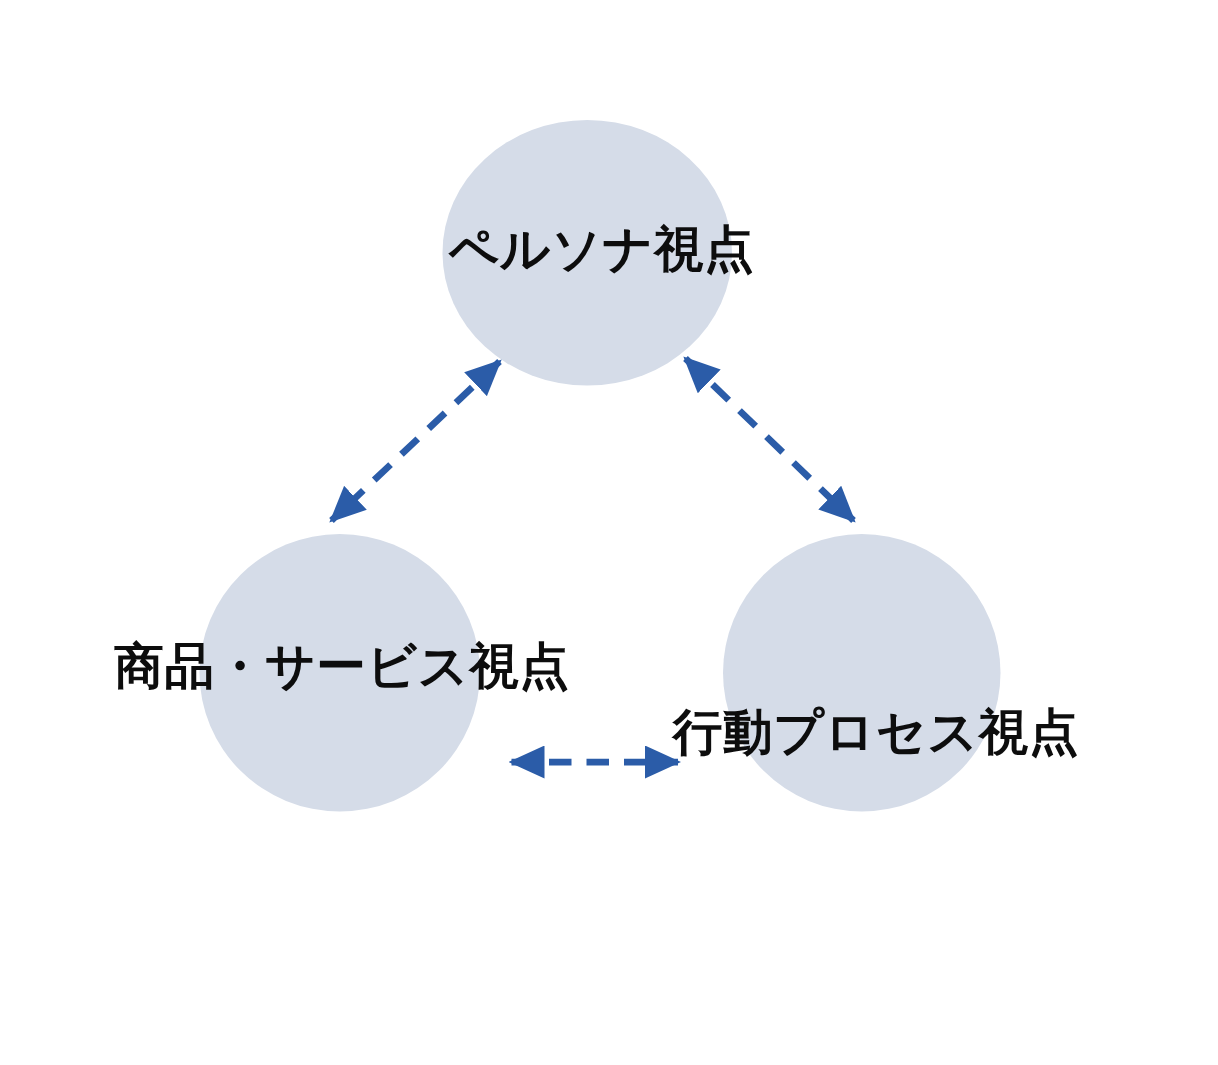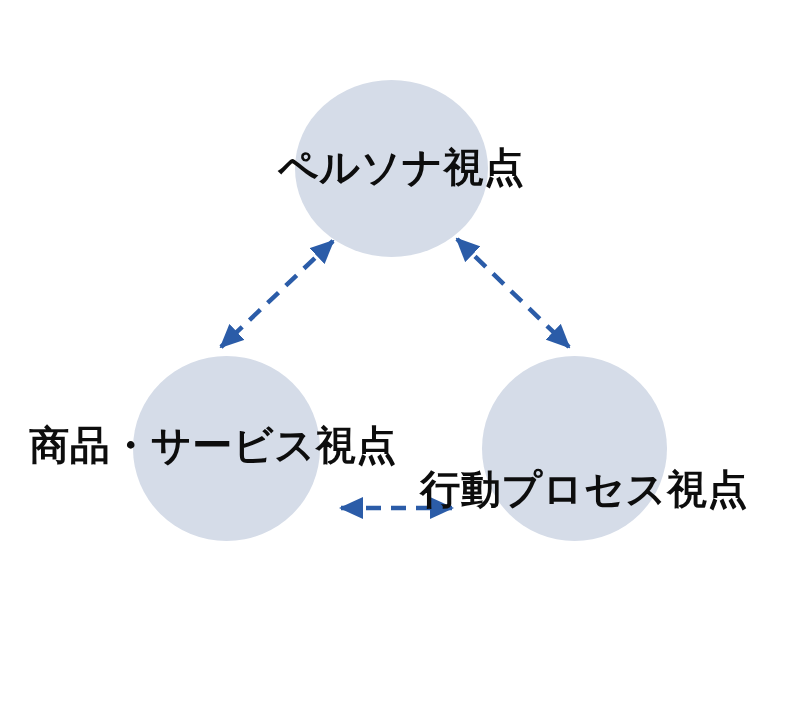--- a/index.html
+++ b/index.html
@@ -26,27 +26,27 @@
     background: var(--node-fill);
   }
   .node-persona        { left: 295px; top:  80px; width: 193px; height: 177px; }
   .node-product        { left: 133px; top: 356px; width: 187px; height: 185px; }
   .node-behavior       { left: 482px; top: 356px; width: 185px; height: 185px; }
   .node-label {
     position: absolute;
     transform: translate(-50%, -50%);
     white-space: nowrap;
     font-weight: bold;
-    font-size: 40px;
+    font-size: 33px;
     letter-spacing: 0.5px;
     color: var(--label);
     z-index: 2;
   }
   .label-persona  { left: 401px; top: 167px; }
-  .label-product  { left: 213px; top: 445px; }
+  .label-product  { left: 228px; top: 445px; }
   .label-behavior { left: 584px; top: 445px; margin-top: 44px; }
   svg.edges {
     position: absolute;
     left: 0; top: 0;
     width: 812px;
     height: 710px;
     z-index: 1;
   }
   .edge-line {
     stroke: var(--arrow);

